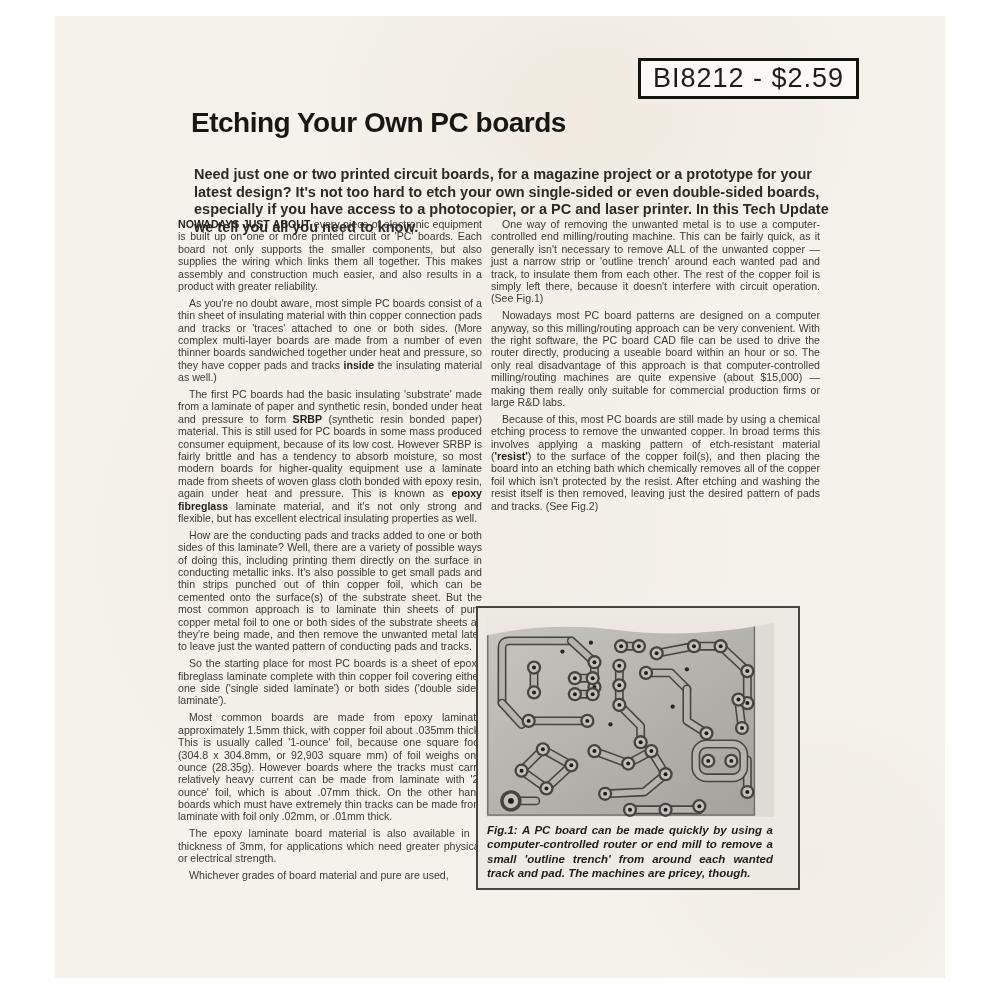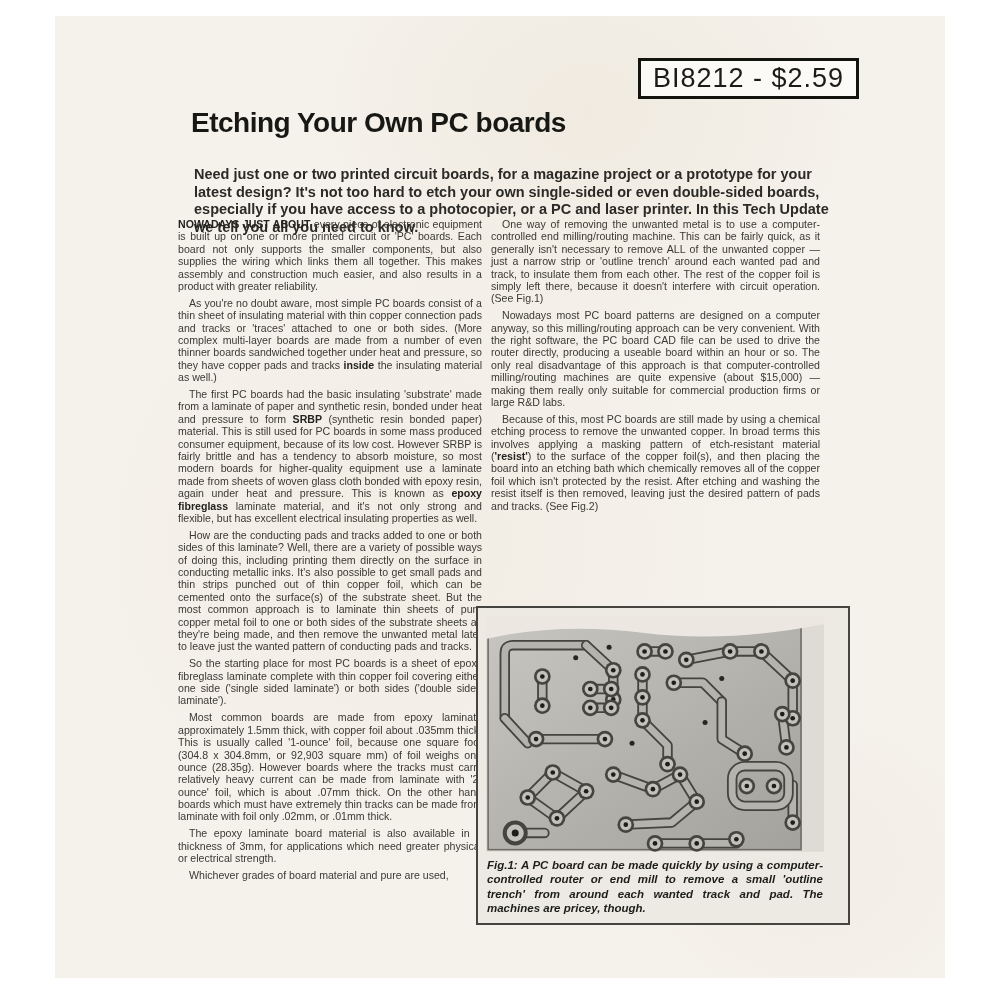--- a/index.html
+++ b/index.html
@@ -36,21 +36,21 @@
     position:absolute;left:123px;top:202px;width:662px;
     display:flex;gap:9px;align-items:flex-start;
   }
   .col{font-size:10.6px;line-height:1.17;color:#3a3933;text-align:justify;}
   .col-left{width:304px;}
   .col-right{width:329px;}
   .para{margin:0 0 4.5px 0;}
   .para.ind{text-indent:11px;}
   .para b{color:#24231f;}
   .figure{
-    position:absolute;left:421px;top:590px;width:374px;
+    position:absolute;left:421px;top:590px;width:324px;
     border:2px solid #45443f;background:#eceae3;
     padding:8px 24px 6px 8px;box-sizing:border-box;
   }
   .figure svg{display:block;width:100%;height:auto;}
   .caption{
     margin:6px 1px 2px 1px;
     font-size:11.5px;font-weight:700;font-style:italic;line-height:1.25;
     color:#1d1d19;text-align:justify;
   }
   

